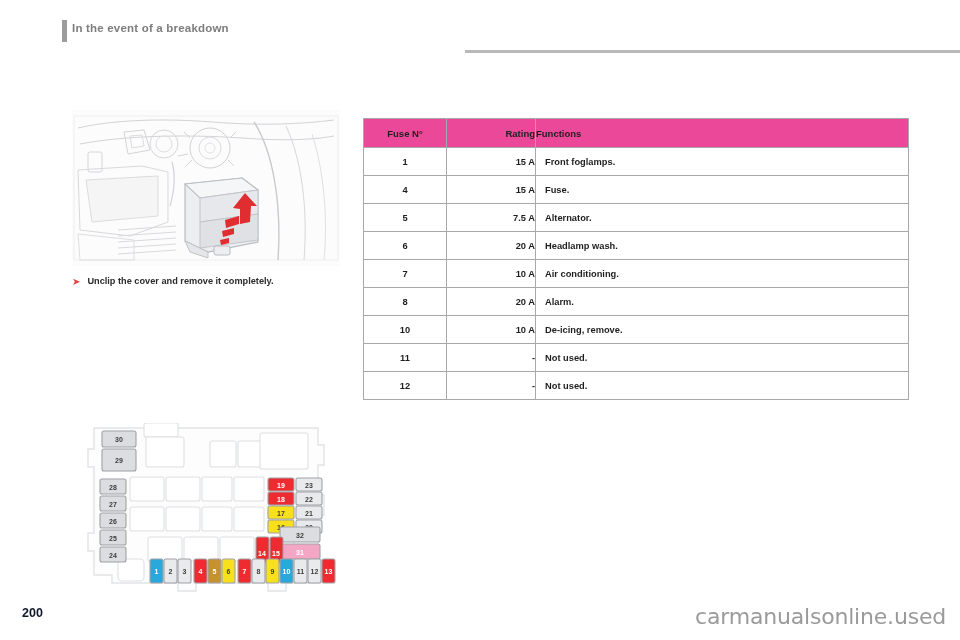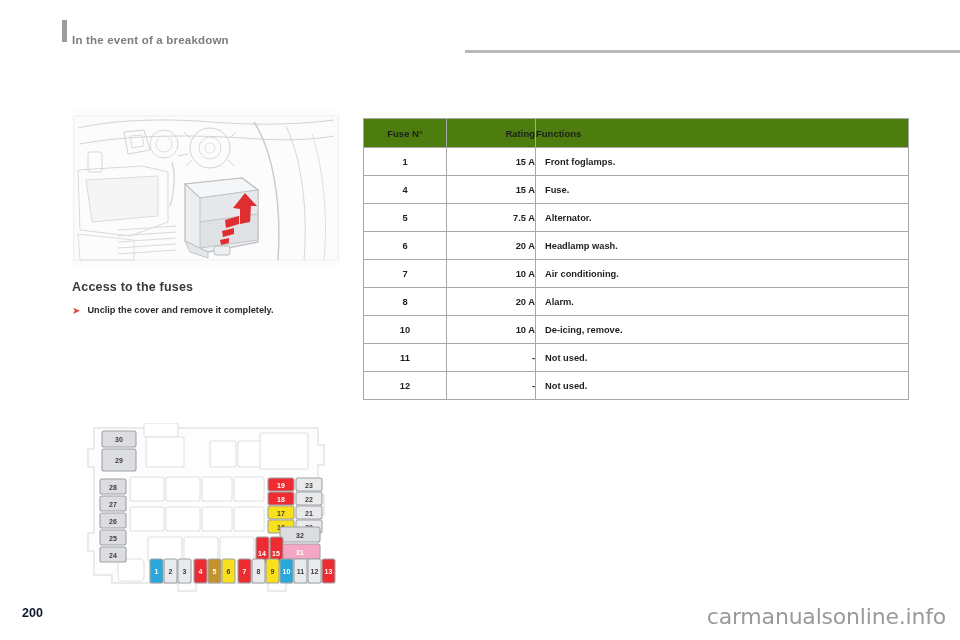--- a/index.html
+++ b/index.html
@@ -23,21 +23,21 @@
     width: 960px; height: 22px;
   }
   #header-accent-left {
     position: absolute;
     left: 62px; top: 0;
     width: 5px; height: 22px;
     background: #9c9c9c;
   }
   #header-title {
     position: absolute;
-    left: 72px; top: 14px;
+    left: 72px; top: 2px;
     font-size: 11.5px;
     font-weight: bold;
     color: #7d7d7d;
     letter-spacing: 0.2px;
     white-space: nowrap;
   }
   #header-rule {
     position: absolute;
     left: 465px; top: 30px;
     width: 495px; height: 3px;
@@ -128,21 +128,21 @@
   table#fuse-table th,
   table#fuse-table td {
     border: 1px solid #a8a8a8;
     height: 27px;
     font-size: 9.3px;
     font-weight: bold;
     color: #1e1e1e;
     padding: 0;
   }
   table#fuse-table thead th {
-    background: #4d7c0f;
+    background: #ec4899;
     height: 28px;
     font-size: 9.5px;
   }
   .col-num  { width: 82px;  text-align: center; }
   .col-rate { width: 88px;  text-align: right; }
   .col-func { width: 372px; text-align: left; padding-left: 9px !important; }
 
   
   #page-number {
     position: absolute;
@@ -220,21 +220,20 @@
       <g fill="#e02d30">
         <path d="M161 98 L173 83 L185 96 L179 96 L178 112 L168 114 L168 99 Z"></path>
         <path d="M153 110 L167 106 L167 114 L154 118 Z"></path>
         <path d="M150 121 L162 118 L162 124 L151 127 Z"></path>
         <path d="M148 130 L157 128 L157 133 L149 135 Z"></path>
       </g>
     </svg>
   </div>
 
 
-  <h2 id="access-heading">Access to the fuses</h2>
 
   <div id="bullet-row">
     <span class="bullet-glyph">➤</span>
     <span class="bullet-text">Unclip the cover and remove it completely.</span>
   </div>
 </div>
 
 <div id="fusebox-diagram">
   <svg width="268" height="177" viewBox="0 0 268 177" xmlns="http://www.w3.org/2000/svg" font-family="Liberation Sans, sans-serif" font-size="7" font-weight="bold">
     <rect x="0" y="0" width="268" height="177" fill="#ffffff"></rect>
@@ -418,13 +417,13 @@
         <tr>
           <td class="col-num">12</td>
           <td class="col-rate">-</td>
           <td class="col-func">Not used.</td>
         </tr>
       </tbody>
   </table>
 </div>
 
 <div id="page-number">200</div>
-<div id="watermark">carmanualsonline.info</div>
+<div id="watermark">carmanualsonline.used</div>
 
 </body></html>

